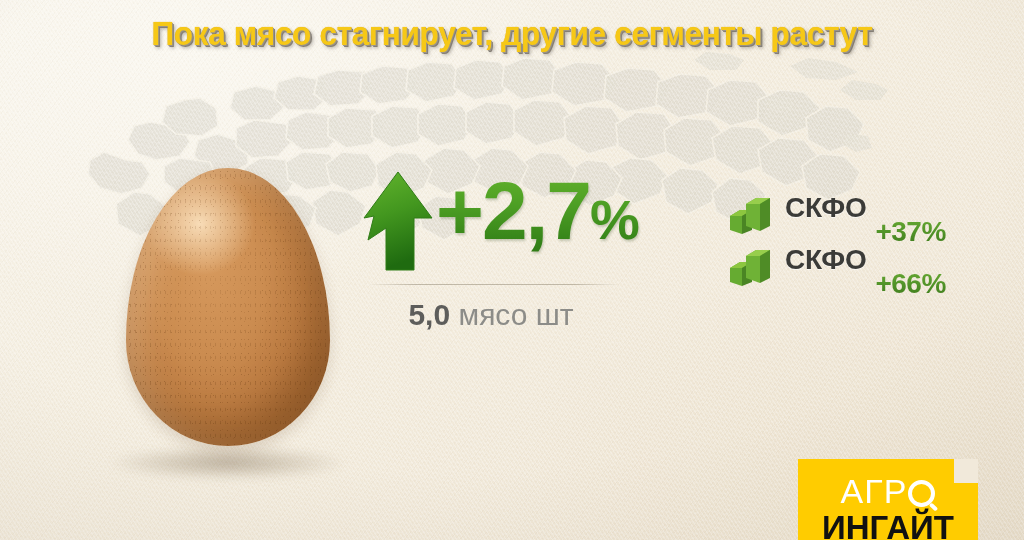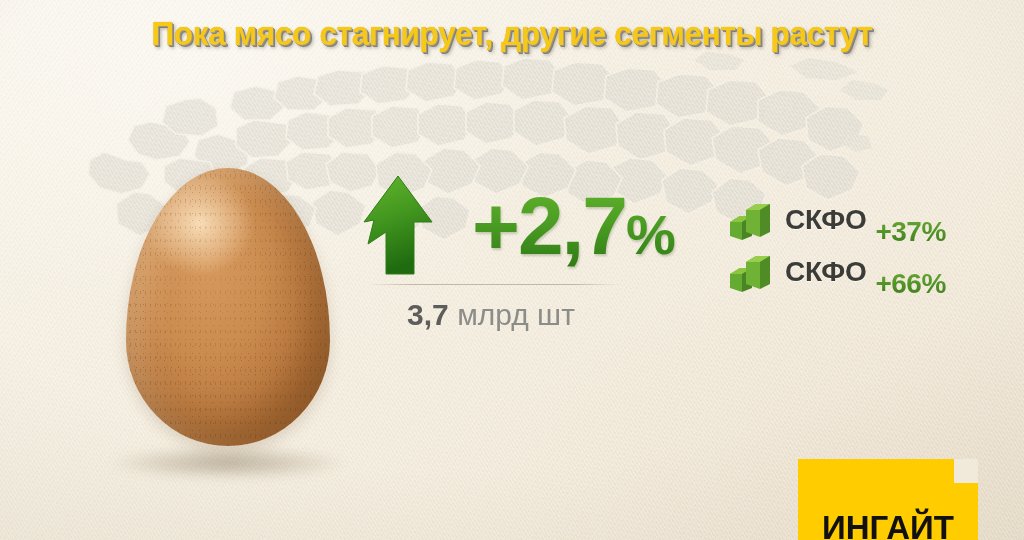--- a/index.html
+++ b/index.html
@@ -91,21 +91,21 @@
       radial-gradient(rgba(96,54,16,.60) 0.5px, rgba(0,0,0,0) 0.8px);
     background-size:7px 7px, 11px 9px, 5px 13px;
     background-position:0 0, 3px 5px, 2px 1px;
     -webkit-mask-image:radial-gradient(ellipse 80% 88% at 42% 36%, rgba(0,0,0,.35) 0%, rgba(0,0,0,.9) 55%, #000 100%);
             mask-image:radial-gradient(ellipse 80% 88% at 42% 36%, rgba(0,0,0,.35) 0%, rgba(0,0,0,.9) 55%, #000 100%);
   }
 
   
   .stat-block { position:absolute; left:362px; top:170px; width:270px; }
 
-  .stat-row { display:flex; align-items:center; height:112px;gap:36px; }
+  .stat-row { display:flex; align-items:flex-start; height:112px; }
   .arrow-ico { width:72px; height:104px; flex:0 0 auto; margin-right:2px; }
   .arrow-ico svg { width:100%; height:100%; display:block; }
 
   .stat-value {
     font-family:"Liberation Sans", sans-serif;
     font-weight:bold;
     font-size:82px;
     line-height:1;
     letter-spacing:-2px;
     background:linear-gradient(180deg, #62b22c 0%, #4d9f24 42%, #2f7c16 100%);
@@ -125,21 +125,21 @@
   .stat-sub {
     margin-top:15px; text-align:center; width:258px;
     font-size:30px; line-height:1;
     color:#8c8c88;
     white-space:nowrap;
   }
   .stat-sub b { color:#5d5d5b; font-weight:bold; }
 
   
   .regions { position:absolute; left:728px; top:194px; width:270px; }
-  .region-row { display:flex; align-items:center; height:52px; }
+  .region-row { display:flex; align-items:flex-start; height:52px; }
 
   .bar-ico { width:46px; height:40px; flex:0 0 auto; margin-right:11px; }
   .bar-ico svg { width:100%; height:100%; display:block; }
 
   .region-name {
     font-weight:bold; font-size:28px; line-height:1;
     color:#3b3b38; letter-spacing:-.3px;
     text-shadow:0 1px 0 rgba(255,255,255,.6);
     white-space:nowrap;
   }
@@ -285,22 +285,22 @@
           </defs>
           <path d="M36,2 L70,48 L52,48 L52,100 L24,100 L24,58 L6,70 L12,46 L2,48 Z" fill="url(#agrad)" stroke="#2f7c16" stroke-width="1"></path>
         </svg>
       </span>
       <span class="stat-value">
         <span>+2,7</span><span class="pct">%</span>
       </span>
     </div>
     <div class="stat-rule"></div>
     <div class="stat-sub">
-      <b>3,7</b>
-      <span>млрд шт</span>
+      <b>5,0</b>
+      <span>мясо шт</span>
     </div>
   </div>
 
   <div class="regions">
 
     <div class="region-row">
       <span class="bar-ico">
         <svg viewBox="0 0 46 40" xmlns="http://www.w3.org/2000/svg" aria-hidden="true">
           <g>
             <path d="M2,22 L12,16 L24,16 L24,36 L2,36 Z" fill="#66ab31"></path>
@@ -336,16 +336,19 @@
       <span class="region-name">СКФО</span>
       <span class="region-val">+66%</span>
     </div>
 
 
 
   </div>
 
   <div class="logo">
     <div class="logo-notch"></div>
+    <div class="logo-top">
+      <span>АГР</span><span class="logo-o"></span>
+    </div>
     <div class="logo-bottom">ИНГАЙТ</div>
   </div>
 
 </div>
 
 </body></html>

